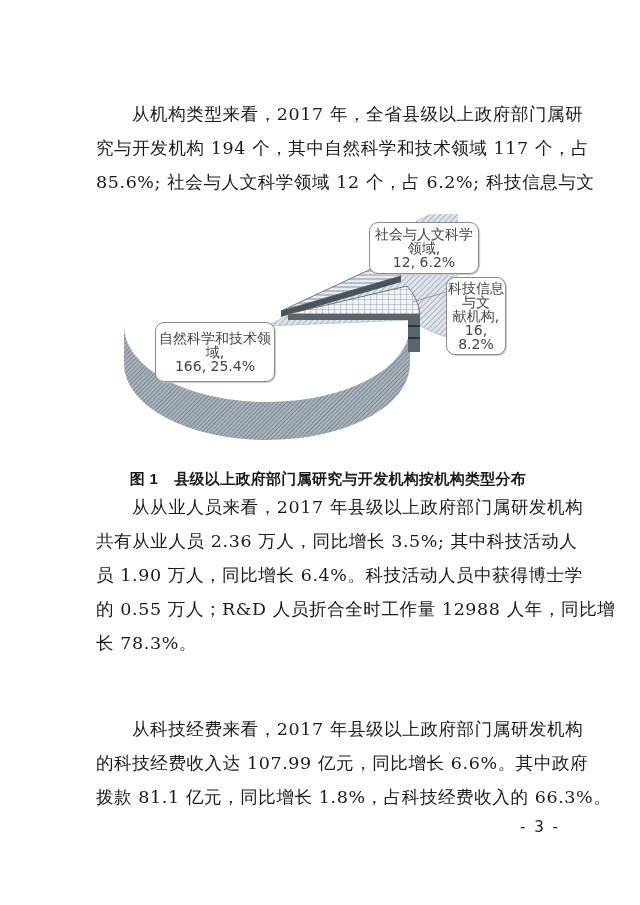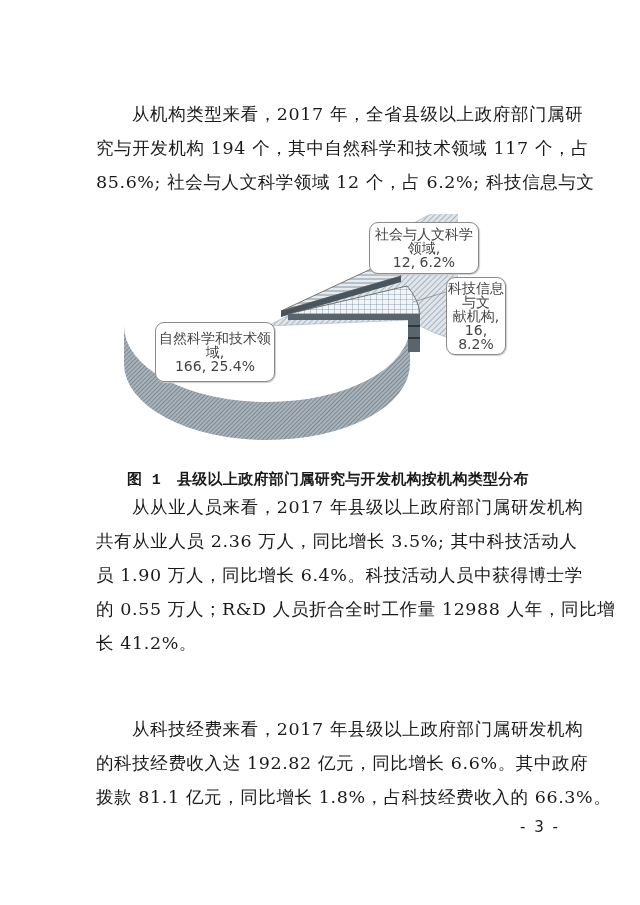--- a/index.html
+++ b/index.html
@@ -6,21 +6,21 @@
     body { width: 640px; height: 905px; position: relative; overflow: hidden;
            font-family: "DejaVu Serif", "Liberation Serif", serif; color: #1a1a1a; }
     .para { position: absolute; left: 96px; width: 456px; font-size: 17.5px;
             line-height: 34px; letter-spacing: 0.6px; text-align: justify; margin: 0; }
     .para .line { display: block; white-space: nowrap; height: 34px; }
     .para .indent { padding-left: 36px; }
     #p1 { top: 97px; }
     #p2 { top: 490px; }
     #p3 { top: 712px; }
     .caption { position: absolute; top: 470px; left: 98px; width: 460px; text-align: center;
-               font-family: Liberation Mono, monospace; font-weight: bold;
+               font-family: Liberation Sans, sans-serif; font-weight: bold;
                font-size: 15px; letter-spacing: 0.3px; }
     .caption .num { margin-right: 16px; }
     .chart { position: absolute; left: 118px; top: 214px; width: 340px; height: 240px; }
     .lbl { position: absolute; background: #fff; border: 1px solid #8a8a8a; border-radius: 9px;
            font-family: "DejaVu Sans", "Liberation Sans", sans-serif; font-size: 14px;
            color: #444; text-align: center; line-height: 14px; box-shadow: 1px 1px 1px #ccc; }
     .lbl span { display: block; }
     #lbl-natural { left: 155px; top: 322px; width: 118px; padding: 8px 0; }
     #lbl-social { left: 369px; top: 222px; width: 108px; padding: 4px 0; }
     #lbl-info { left: 446px; top: 277px; width: 58px; padding: 3px 0; }
@@ -90,22 +90,22 @@
 
 <div class="caption">
   <span class="num">图 1</span><span>县级以上政府部门属研究与开发机构按机构类型分布</span>
 </div>
 
 <div class="para" id="p2">
   <span class="line indent">从从业人员来看，2017 年县级以上政府部门属研发机构</span>
   <span class="line">共有从业人员 2.36 万人，同比增长 3.5%; 其中科技活动人</span>
   <span class="line">员 1.90 万人，同比增长 6.4%。科技活动人员中获得博士学</span>
   <span class="line">的 0.55 万人；R&amp;D 人员折合全时工作量 12988 人年，同比增</span>
-  <span class="line">长 41.2%。</span>
+  <span class="line">长 78.3%。</span>
 </div>
 
 <div class="para" id="p3">
   <span class="line indent">从科技经费来看，2017 年县级以上政府部门属研发机构</span>
-  <span class="line">的科技经费收入达 192.82 亿元，同比增长 6.6%。其中政府</span>
+  <span class="line">的科技经费收入达 107.99 亿元，同比增长 6.6%。其中政府</span>
   <span class="line">拨款 81.1 亿元，同比增长 1.8%，占科技经费收入的 66.3%。</span>
 </div>
 
 <div class="page-num">- 3 -</div>
 
 </body></html>

